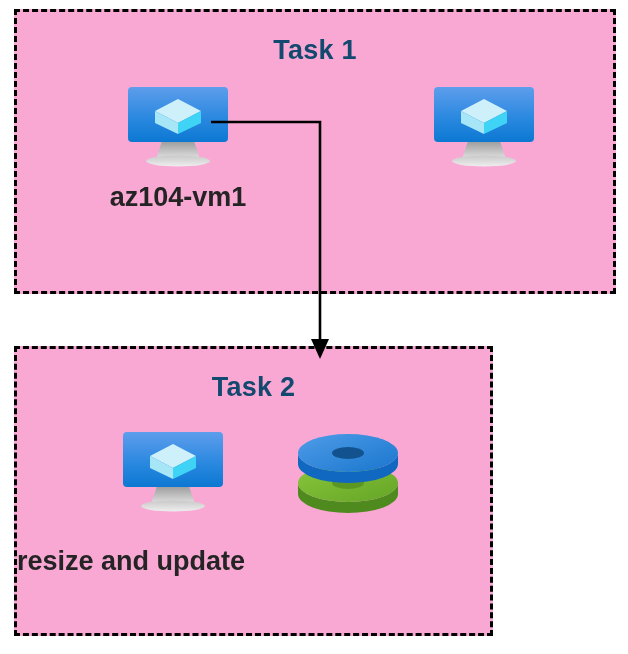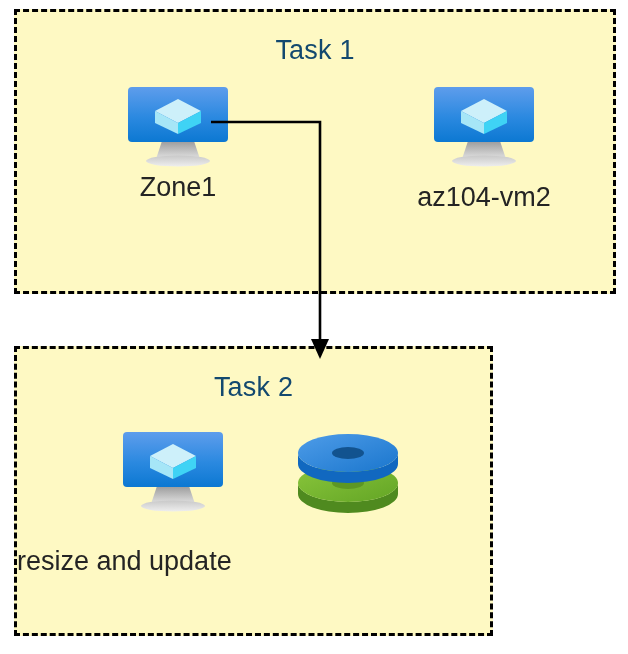--- a/index.html
+++ b/index.html
@@ -18,23 +18,24 @@
   .canvas {
     position: absolute;
     inset: 0;
     width: 628px;
     height: 654px;
   }
 
   
   .task-box {
     position: absolute;
-    background: #fef9c3;
+    background: #f9a8d4;
     border: 3px dashed #000000;
     box-sizing: border-box;
+    font-weight: bold;
   }
   #task1-box {
     left: 14px;
     top: 9px;
     width: 602px;
     height: 285px;
   }
   #task2-box {
     left: 14px;
     top: 346px;
@@ -140,21 +141,21 @@
         </defs>
         <path d="M60 55 h32 l6 18 h-44 z" fill="url(#std1)"></path>
         <ellipse cx="76" cy="75" rx="32" ry="5.5" fill="url(#base1)"></ellipse>
         <rect x="26" y="1" width="100" height="55" rx="4" ry="4" fill="url(#scr1)"></rect>
         <g>
           <polygon points="76,13 99,25 76,37 53,25" fill="#cdf0fa"></polygon>
           <polygon points="53,25 76,37 76,48 53,37" fill="#a6e6f7"></polygon>
           <polygon points="99,25 76,37 76,48 99,37" fill="#3fd3f5"></polygon>
         </g>
       </svg>
-      <div class="vm-label" style="margin-top:0">Zone1</div>
+      <div class="vm-label">az104-vm1</div>
     </div>
 
     <div class="vm-node" id="vm2-node">
       <svg class="monitor-icon" width="152" height="84" viewBox="0 0 152 84">
         <defs>
           <linearGradient id="scr2" x1="0" y1="0" x2="0" y2="1">
             <stop offset="0" stop-color="#5e9dec"></stop>
             <stop offset="0.55" stop-color="#2b89e0"></stop>
             <stop offset="1" stop-color="#0c78d2"></stop>
           </linearGradient>
@@ -169,21 +170,20 @@
         </defs>
         <path d="M60 55 h32 l6 18 h-44 z" fill="url(#std2)"></path>
         <ellipse cx="76" cy="75" rx="32" ry="5.5" fill="url(#base2)"></ellipse>
         <rect x="26" y="1" width="100" height="55" rx="4" ry="4" fill="url(#scr2)"></rect>
         <g>
           <polygon points="76,13 99,25 76,37 53,25" fill="#cdf0fa"></polygon>
           <polygon points="53,25 76,37 76,48 53,37" fill="#a6e6f7"></polygon>
           <polygon points="99,25 76,37 76,48 99,37" fill="#3fd3f5"></polygon>
         </g>
       </svg>
-      <div class="vm-label">az104-vm2</div>
     </div>
   </div>
 
   <div class="task-box" id="task2-box">
 
     <div class="task-title" id="task2-title">Task 2</div>
 
     <div id="task2-icon-row">
 
       <svg width="130" height="84" viewBox="0 0 130 84">

